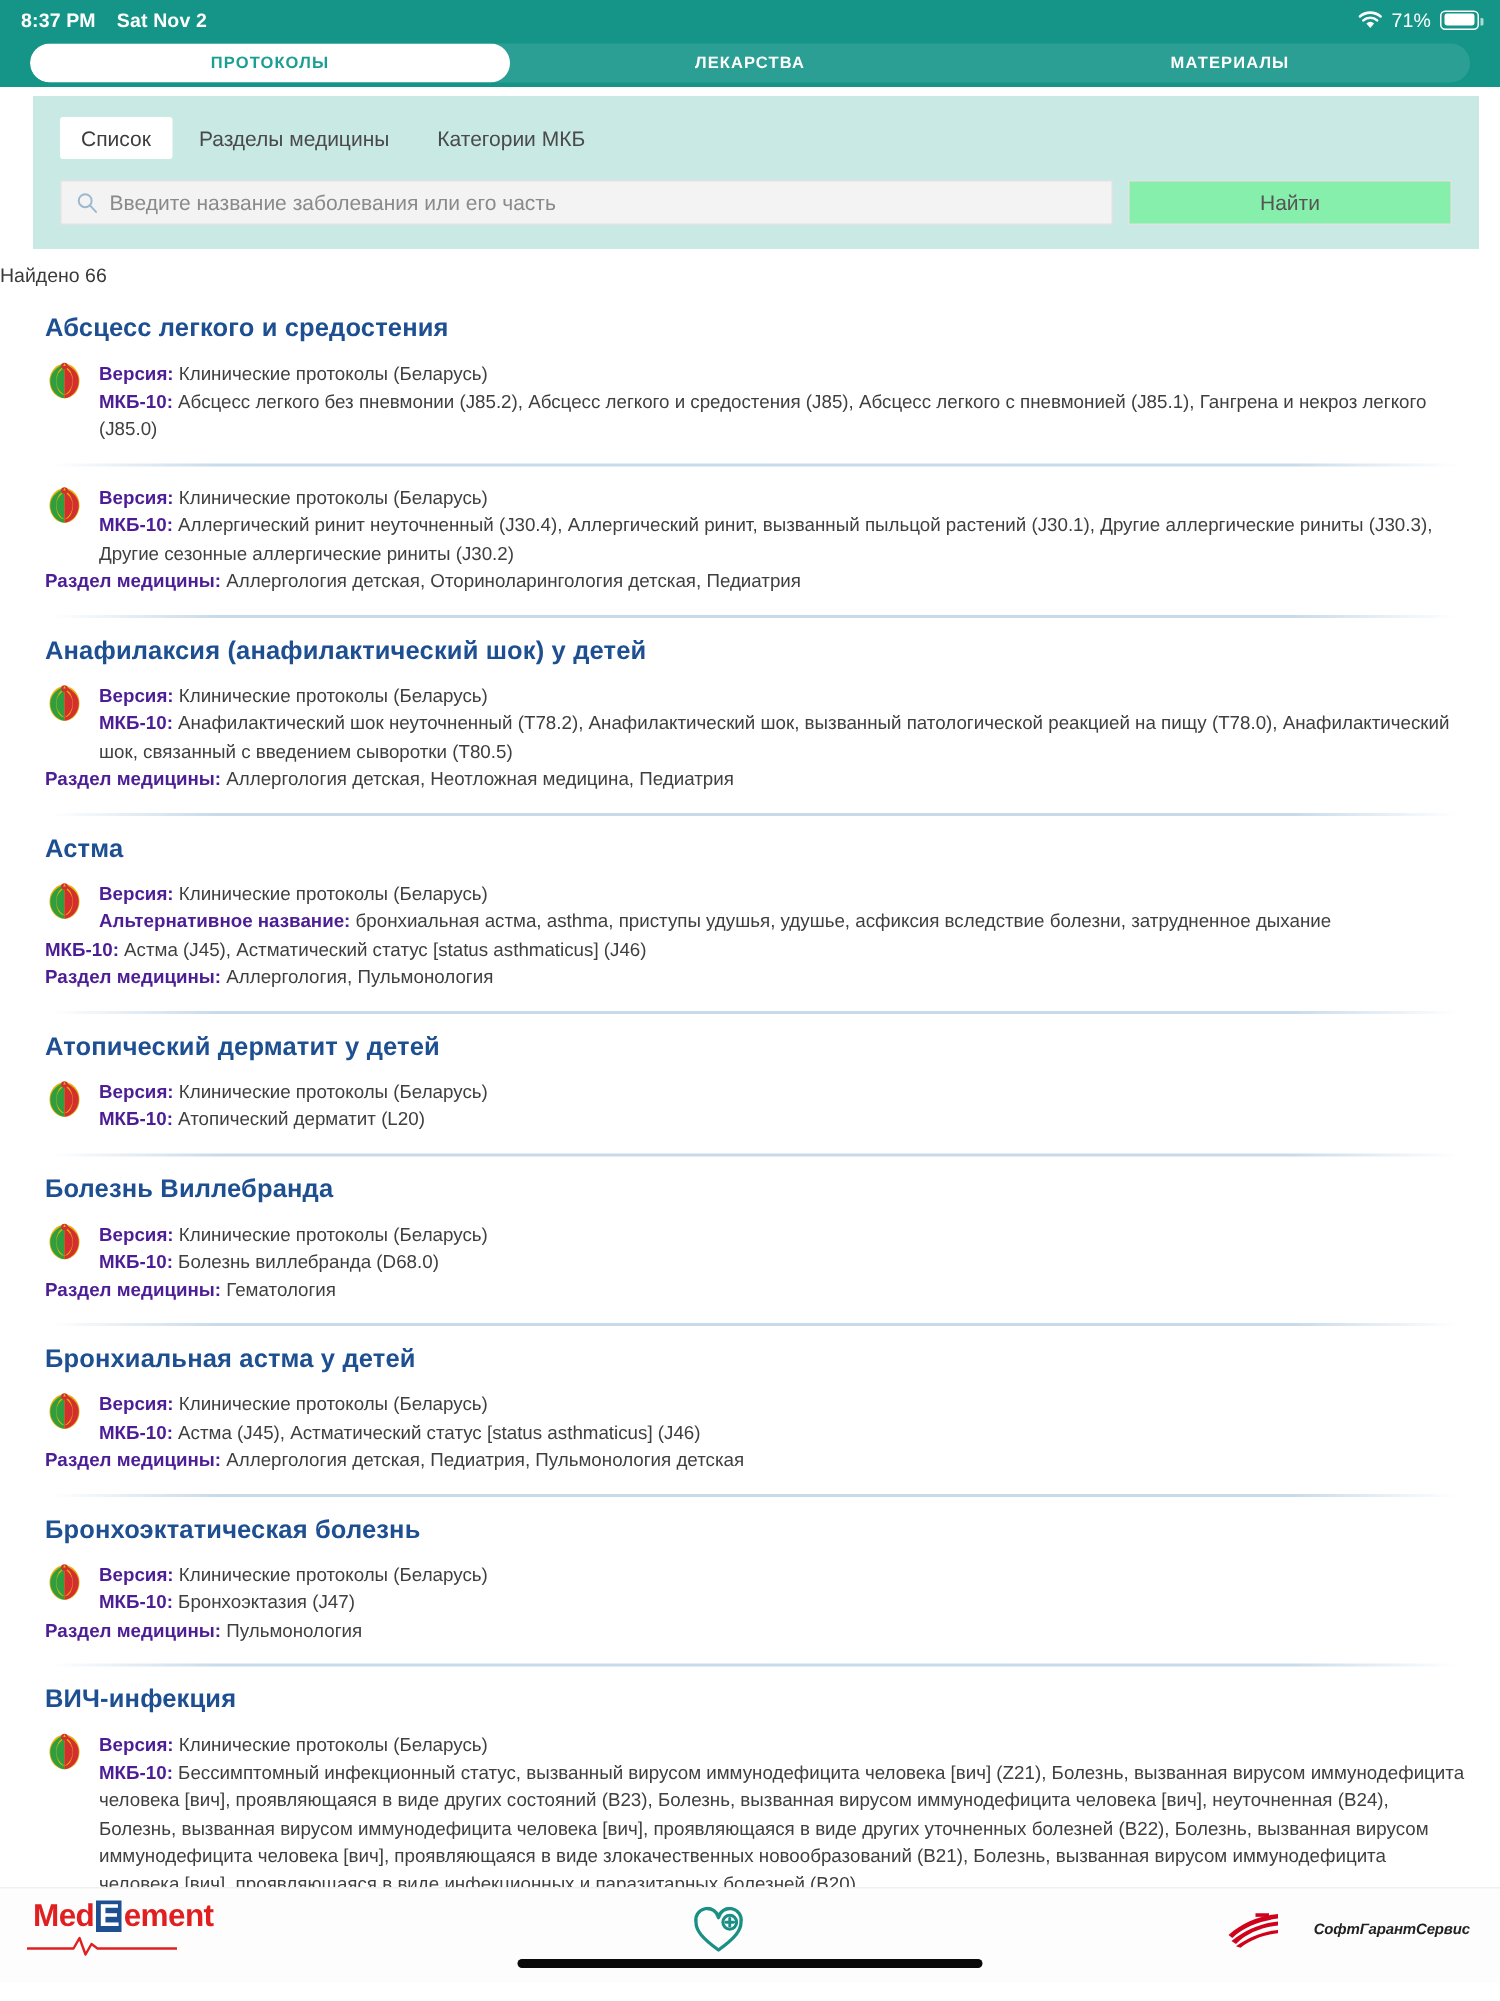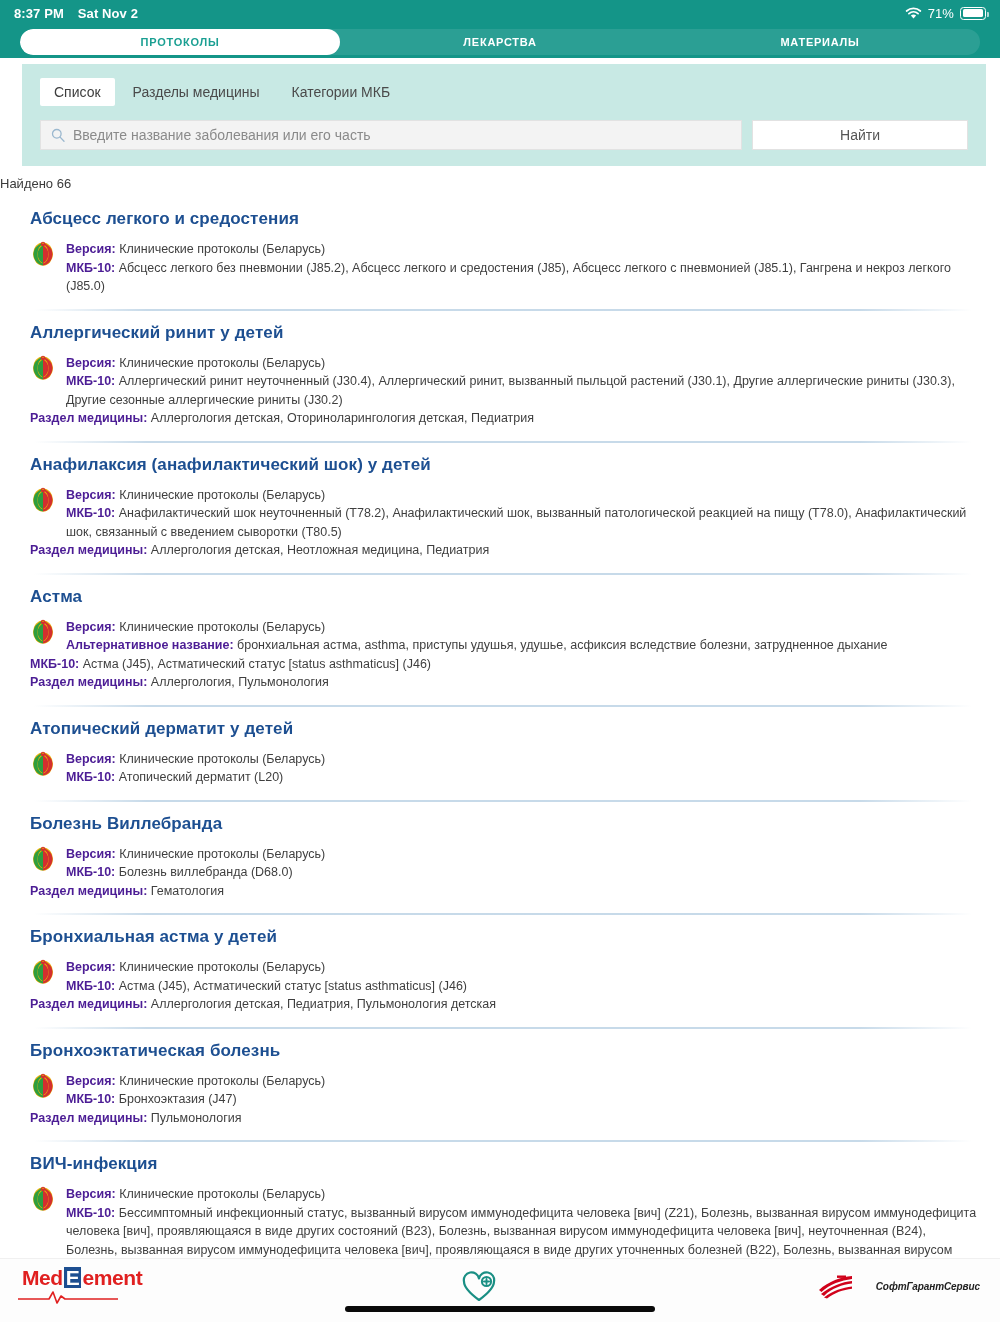--- a/index.html
+++ b/index.html
@@ -70,21 +70,21 @@
     flex: 1; background: #f3f3f3; border: 1px solid #e2e2e2;
     height: 30px; display: flex; align-items: center; padding: 0 10px; gap: 8px;
   }
   .searchbox input {
     flex: 1; border: 0; outline: 0; background: transparent;
     font-family: "Liberation Sans", sans-serif;
     font-size: 14px; color: #5b5b5b;
   }
   .searchbox input::placeholder { color: #8a8a8a; }
   .findbtn {
-    width: 216px; background: #ffffff; border: 1px solid #e2e2e2;
+    width: 216px; background: #86efac; border: 1px solid #e2e2e2;
     height: 30px; display: flex; align-items: center; justify-content: center;
     font-size: 14px; color: #555;
   }
 
   
   .countrow {
     text-align: left; padding: 10px 20px 0 0;
     font-size: 13px; color: #3a3a3a;
   }
   .results { padding: 6px 22px 0 30px; }
@@ -198,21 +198,20 @@
           <path d="M11 4.2 C14.4 6 16.4 9.4 16.4 13 C16.4 17 14 20.8 11 22.2 Z" fill="#d32f2f"></path>
           <circle cx="11" cy="3" r="2.2" fill="#d32f2f"></circle>
           <path d="M11 1 L11.8 3 L10.2 3 Z" fill="#e8b10b"></path>
         </svg>
         <div class="line"><b>Версия:</b> Клинические протоколы (Беларусь)</div>
         <div class="line"><b>МКБ-10:</b> Абсцесс легкого без пневмонии (J85.2), Абсцесс легкого и средостения (J85), Абсцесс легкого с пневмонией (J85.1), Гангрена и некроз легкого (J85.0)</div>
       </div>
       <div class="sep"></div>
     </div>
     <div class="entry">
-      <div class="entry-title">Аллергический ринит у детей</div>
       <div class="entry-body">
         <svg class="flag" viewBox="0 0 22 25">
           <ellipse cx="11" cy="13" rx="10" ry="11.5" fill="#e8b10b"></ellipse>
           <path d="M11 1.5 C5 4 1.5 8 1.5 13 C1.5 19 6 24 11 24.5" fill="#2e9e3e"></path>
           <path d="M11 1.5 C17 4 20.5 8 20.5 13 C20.5 19 16 24 11 24.5" fill="#d32f2f"></path>
           <ellipse cx="11" cy="13" rx="5.6" ry="9.2" fill="#e8b10b"></ellipse>
           <path d="M11 4.2 C7.6 6 5.6 9.4 5.6 13 C5.6 17 8 20.8 11 22.2 Z" fill="#2e9e3e"></path>
           <path d="M11 4.2 C14.4 6 16.4 9.4 16.4 13 C16.4 17 14 20.8 11 22.2 Z" fill="#d32f2f"></path>
           <circle cx="11" cy="3" r="2.2" fill="#d32f2f"></circle>
           <path d="M11 1 L11.8 3 L10.2 3 Z" fill="#e8b10b"></path>

